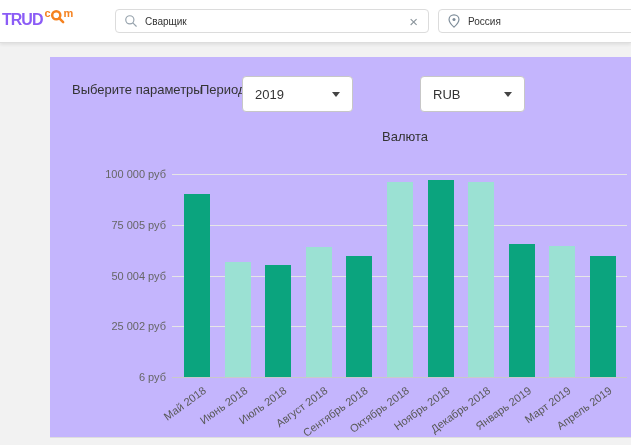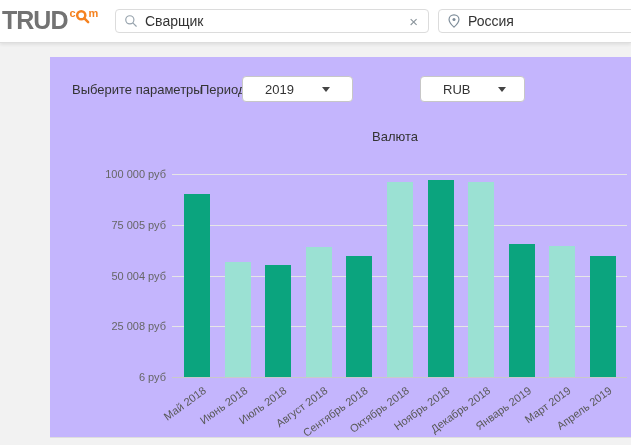--- a/index.html
+++ b/index.html
@@ -19,40 +19,40 @@
     border-bottom: 1px solid #dddddd;
     box-shadow: 0 2px 3px rgba(0,0,0,0.07);
     z-index: 10;
   }
   .logo {
     position: absolute; left: 2px; top: 7px;
     display: flex; align-items: flex-start;
     cursor: pointer;
   }
   .logo-main {
-    font-size: 25px; font-weight: 800; letter-spacing: -1px;
-    color: #737373; line-height: 26px;
+    font-size: 16px; font-weight: 800; letter-spacing: -1px;
+    color: #8b5cf6; line-height: 26px;
   }
   .logo-suffix { display: flex; align-items: flex-start; margin-left: 2px; margin-top: 1px; }
   .logo-c, .logo-m {
     color: #f58220; font-weight: 700; font-size: 11px; line-height: 11px;
   }
   .logo-zoom-icon { width: 15px; height: 15px; margin: 0 -1px; position: relative; top: 1px; }
 
   .input-box {
     position: absolute; top: 9px; height: 24px;
     background: #ffffff;
     border: 1px solid #dcdcdc;
     border-radius: 4px;
     display: flex; align-items: center;
     padding: 0 8px;
   }
   .search-box { left: 115px; width: 314px; }
   .location-box { left: 438px; width: 250px; }
-  .input-text { font-size: 14px; color: #333333; margin-left: 7px; flex: 1; }
+  .input-text { font-size: 10px; color: #333333; margin-left: 7px; flex: 1; }
   .clear-x {
     color: #8b959c; font-size: 15px; line-height: 15px;
     cursor: pointer; padding: 0 2px; font-weight: 400;
   }
   .hdr-icon { width: 14px; height: 14px; flex: 0 0 auto; }
 
   
   .card {
     position: absolute; left: 50px; top: 57px;
     width: 581px; height: 381px;
@@ -61,28 +61,28 @@
   }
 
   
   .params-row { position: absolute; left: 0; top: 0; width: 100%; height: 62px; }
   .params-title {
     position: absolute; left: 22px; top: 25px;
     font-size: 13px; color: #333333;
   }
   .param-label { position: absolute; top: 25px; font-size: 13px; color: #333333; }
   .period-label { left: 150px; }
-  .currency-label { left: 322px; margin-top: 47px; }
+  .currency-label { left: 332px; margin-top: 47px; }
   .select {
-    position: absolute; top: 19px; height: 26px;
+    position: absolute; top: 19px; height: 36px;
     background: #ffffff;
     border: 1px solid #c7c7c7;
     border-radius: 4px;
     display: flex; align-items: center;
-    padding: 0 22px;
+    padding: 0 12px;
     cursor: pointer;
   }
   .period-select { left: 192px; width: 111px; }
   .currency-select { left: 370px; width: 105px; gap: 28px; }
   .select-value { font-size: 13px; color: #333333; flex: 1; }
   .select-caret {
     width: 0; height: 0;
     border-left: 4px solid transparent;
     border-right: 4px solid transparent;
     border-top: 5px solid #444444;
@@ -172,21 +172,21 @@
     <span class="param-label currency-label">Валюта</span>
     <div class="select currency-select">
       <span class="select-value">RUB</span>
       <span class="select-caret"></span>
     </div>
   </div>
 
   <div class="chart">
     <div class="y-axis">
         <div class="y-tick-label" style="top: 196px;">6 руб</div>
-        <div class="y-tick-label" style="top: 145.25px;">25 008 руб</div>
+        <div class="y-tick-label" style="top: 145.25px;">25 002 руб</div>
         <div class="y-tick-label" style="top: 94.5px;">50 004 руб</div>
         <div class="y-tick-label" style="top: 43.75px;">75 005 руб</div>
         <div class="y-tick-label" style="top: -7px;">100 000 руб</div>
       </div>
     <div class="plot-area">
         <div class="gridline baseline" style="top: 202px;"></div>
         <div class="gridline" style="top: 151.25px;"></div>
         <div class="gridline" style="top: 100.5px;"></div>
         <div class="gridline" style="top: 49.75px;"></div>
         <div class="gridline" style="top: -1px;"></div>

